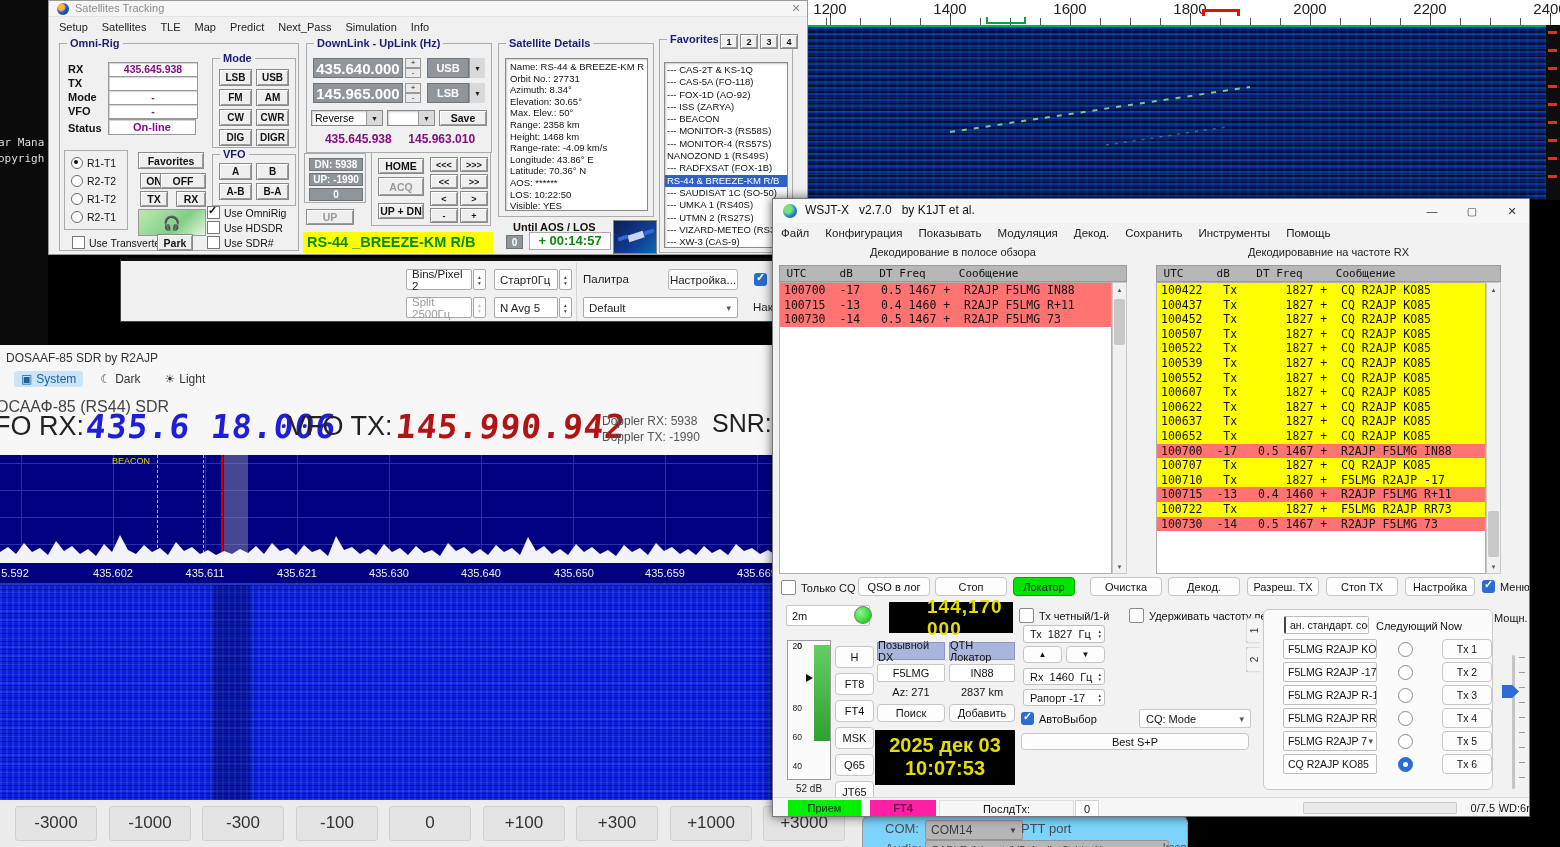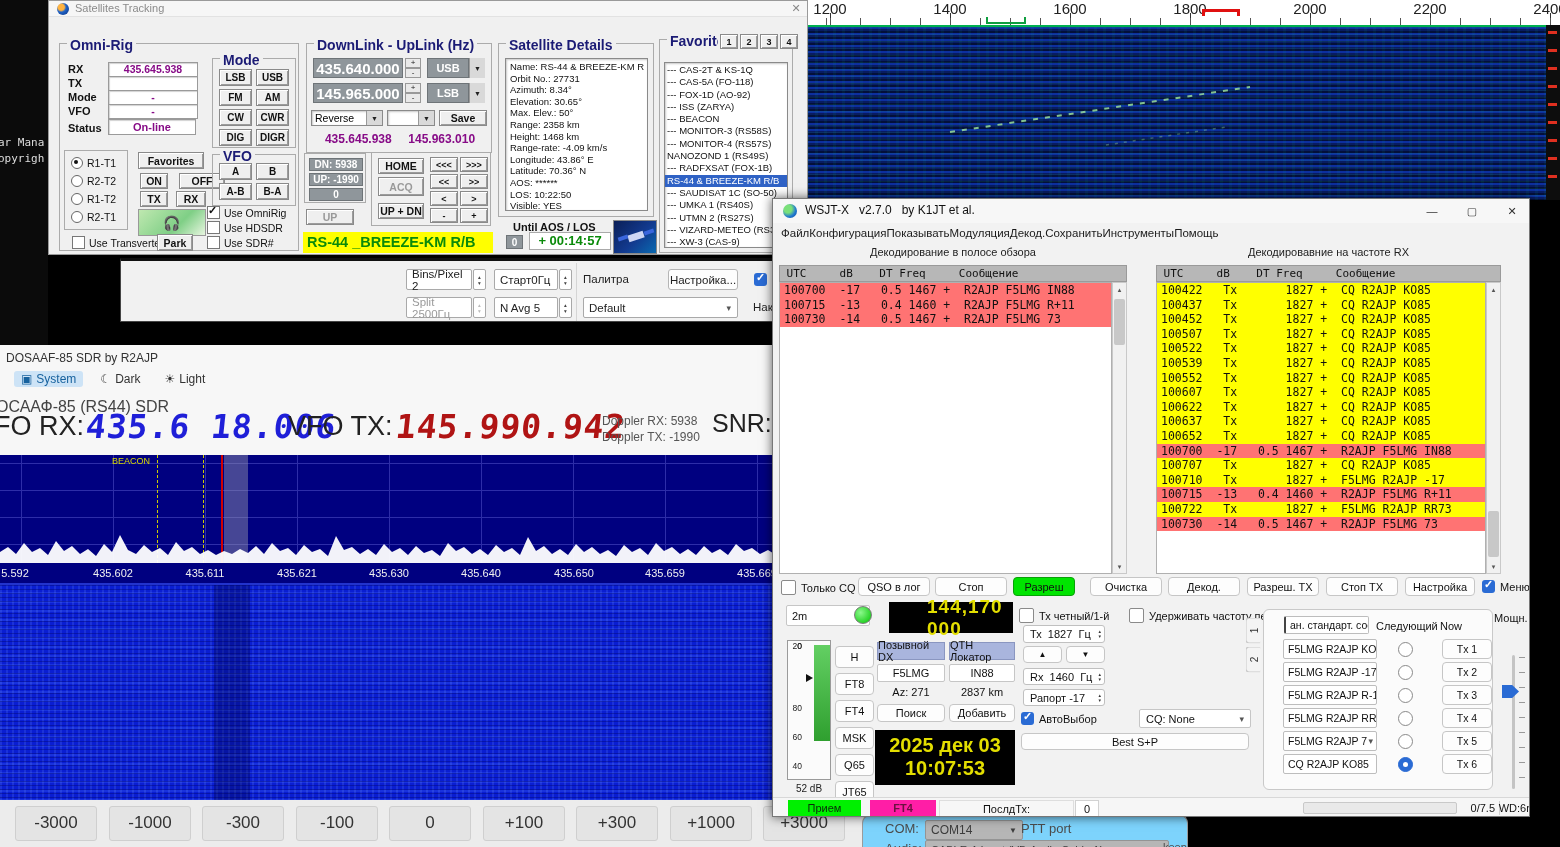--- a/index.html
+++ b/index.html
@@ -43,21 +43,21 @@
   .w95btn{background:#efefef;border:1px solid #8a8a8a;
      box-shadow:inset 1px 1px 0 #fff,inset -1px -1px 0 #9c9c9c;
      font-size:10.5px;font-weight:700;color:#111;text-align:center;cursor:default;
      display:flex;align-items:center;justify-content:center;}
   .w95btn.dis{color:#9a9a9a;}
   .inset{background:#fff;border:1px solid #8a8a8a;box-shadow:inset 1px 1px 2px rgba(0,0,0,.22);}
   .gdisp{background:#8f969b;color:#fff;font-weight:700;text-align:center;border:1px solid #6e7478;
          display:flex;align-items:center;justify-content:center;}
   .grp{border:1px solid #ababab;}
   .gtitle{position:absolute;top:-7px;left:7px;background:#f0f0f0;padding:0 3px;
-          font-size:14px;font-weight:700;color:#1b1b75;white-space:nowrap;}
+          font-size:11px;font-weight:700;color:#1b1b75;white-space:nowrap;}
   .cbox{display:inline-block;width:11px;height:11px;background:#fff;border:1px solid #777;
         vertical-align:-2px;position:relative;}
   .cbox.on::after{content:"✓";position:absolute;left:0px;top:-3px;font-size:11px;color:#111;font-weight:700;}
   .rdot{display:inline-block;width:10px;height:10px;border-radius:50%;background:#fff;border:1px solid #666;
         vertical-align:-2px;position:relative;}
   .rdot.on::after{content:"";position:absolute;left:2px;top:2px;width:4px;height:4px;border-radius:50%;background:#111;}
   .ddb{width:15px;background:#d9d9d9;border-left:1px solid #999;display:flex;align-items:center;
        justify-content:center;font-size:7px;color:#222;}
   .pm{display:flex;flex-direction:column;}
   .pm i{flex:1;font-style:normal;background:#e9e9e9;border:1px solid #999;font-size:8px;line-height:8px;
@@ -136,21 +136,21 @@
   #offsets div:nth-of-type(9){left:763px}
 
   
   #wsjtx{left:772px;top:198px;width:758px;height:619px;background:#f2f2f2;border:1px solid #777;
          box-shadow:0 0 10px rgba(0,0,0,.65);overflow:hidden;}
   #wsjtx .tbar{left:0;top:0;width:756px;height:24px;background:#f7f7f7;}
   #wsjtx .ticon{left:10px;top:5px;width:14px;height:14px;border-radius:50%;
       background:radial-gradient(circle at 35% 35%,#7ae07a 0 30%,#1f78d1 62%,#0c4a8c);}
   #wsjtx .ttext{left:32px;top:4px;font-size:12px;color:#111;white-space:pre;}
   .wctl{top:3px;width:22px;height:18px;text-align:center;line-height:18px;font-size:11px;color:#333;}
-  .wmenu{left:8px;top:24px;width:740px;height:19px;display:flex;align-items:center;}
+  .wmenu{left:8px;top:24px;width:740px;height:19px;display:flex;gap:16px;align-items:center;}
   .wmenu span{font-size:11.5px;color:#1a1a1a;}
   .ptitle{top:47px;font-size:11px;color:#222;text-align:center;}
   .thead{top:66px;height:17px;background:#b7b7b7;border:1px solid #9a9a9a;color:#111;
          font-family:"DejaVu Sans Mono",monospace;font-size:11px;line-height:15px;}
   .tbody{top:83px;height:292px;background:#fff;border:1px solid #b0b0b0;overflow:hidden;}
   .drow{height:14.6px;font-family:"DejaVu Sans Mono",monospace;font-size:11.5px;line-height:14.6px;
         padding-left:4px;color:#111;white-space:pre;}
   .drow.red{background:#ff7373;}
   .drow.yel{background:#ffff00;}
   .sbar{top:83px;width:15px;height:292px;background:#f1f1f1;border:1px solid #c9c9c9;}
@@ -336,20 +336,31 @@
     </div>
     <div class="a tlbl" style="left:632px;top:40px">Нак</div>
   </div>
 
   <div id="sat" class="a">
     <div class="tbar a">
       <div class="ticon a"></div>
       <div class="ttext a">Satellites Tracking</div>
       <div class="tclose a">✕</div>
     </div>
+    <div class="smenu a">
+
+    <span>Setup</span>
+        <span>Satellites</span>
+        <span>TLE</span>
+        <span>Map</span>
+        <span>Predict</span>
+        <span>Next_Pass</span>
+        <span>Simulation</span>
+        <span>Info</span>
+      </div>
 
     <div class="grp a" style="left:10px;top:42px;width:240px;height:208px">
       <span class="gtitle">Omni-Rig</span>
       <div class="a" style="left:8px;top:18px;display:flex;flex-direction:column;gap:0">
 
           <div class="orow">
             <span class="olab">RX</span>
             <span class="ofield purple">435.645.938</span>
           </div>
 
@@ -390,21 +401,21 @@
             </label>
 
             <label class="sradio">
               <span class="rdot"></span>
               <i style="font-style:normal">R2-T1</i>
             </label>
           </div>
       </div>
       <div class="w95btn a" style="left:78px;top:108px;width:66px;height:17px">Favorites</div>
       <div class="w95btn a" style="left:80px;top:129px;width:28px;height:16px">ON</div>
-      <div class="w95btn a" style="left:119px;top:129px;width:46px;height:16px">OFF</div>
+      <div class="w95btn a" style="left:100px;top:129px;width:46px;height:16px">OFF</div>
       <div class="w95btn a" style="left:80px;top:147px;width:28px;height:16px">TX</div>
       <div class="w95btn a" style="left:116px;top:147px;width:30px;height:16px">RX</div>
       <div class="a" style="left:78px;top:165px;width:68px;height:27px;background:linear-gradient(135deg,#bfe8b0,#7fcf86 60%,#e8f6e0);border:1px solid #999;display:flex;align-items:center;justify-content:center;font-size:14px;color:#fff">🎧</div>
       <label class="schk a" style="left:12px;top:192px">
         <span class="cbox"></span>
         <i style="font-style:normal">Use Transverter</i>
       </label>
       <div class="w95btn a" style="left:97px;top:190px;width:36px;height:17px">Park</div>
 
       <div class="grp a" style="left:152px;top:14px;width:84px;height:90px">
@@ -642,21 +653,21 @@
       <span class="ar" style="bottom:0">▾</span>
       <span class="th" style="bottom:16px;height:46px"></span>
     </div>
 
     <label class="wchk a" style="left:8px;top:381px">
       <span class="wbox"></span>
       <i style="font-style:normal">Только CQ</i>
     </label>
     <div class="wbtn a" style="left:85px;top:378px;width:72px">QSO в лог</div>
     <div class="wbtn a" style="left:162px;top:378px;width:72px">Стоп</div>
-    <div class="wbtn green a" style="left:240px;top:378px;width:62px">Разреш</div>
+    <div class="wbtn green a" style="left:240px;top:378px;width:62px">Локатор</div>
     <div class="wbtn a" style="left:317px;top:378px;width:72px">Очистка</div>
     <div class="wbtn a" style="left:395px;top:378px;width:72px">Декод.</div>
     <div class="wbtn a" style="left:474px;top:378px;width:72px">Разреш. TX</div>
     <div class="wbtn a" style="left:553px;top:378px;width:72px">Стоп TX</div>
     <div class="wbtn a" style="left:632px;top:378px;width:70px">Настройка</div>
     <label class="wchk a" style="left:709px;top:381px">
       <span class="bluechk"></span>
       <i style="font-style:normal">Меню</i>
     </label>
 
@@ -722,21 +733,21 @@
     </div>
     <div class="spinf a" style="left:250px;top:490px;width:82px;height:17px">
       <span>Рапорт -17</span>
       <span class="ud">▴<br>▾</span>
     </div>
     <label class="wchk a" style="left:248px;top:513px">
       <span class="bluechk"></span>
       <i style="font-style:normal">АвтоВыбор</i>
     </label>
     <div class="wfield a" style="left:366px;top:510px;width:112px;height:19px;justify-content:space-between;padding:0 6px">
-      <span>CQ: None</span>
+      <span>CQ: Mode</span>
       <span style="font-size:9px;color:#555">▾</span>
     </div>
     <div class="wbtn a" style="left:248px;top:534px;width:228px;height:17px">Best S+P</div>
 
     <div class="rtab a" style="left:467px;top:424px">1</div>
     <div class="rtab a" style="left:467px;top:453px">2</div>
     <div class="txpanel a" style="left:490px;top:410px;width:230px;height:181px">
       <div class="txfield a" style="left:20px;top:6px;width:85px;height:18px;border-left:2px solid #444">
         <span>ан. стандарт. соо</span>
       </div>

